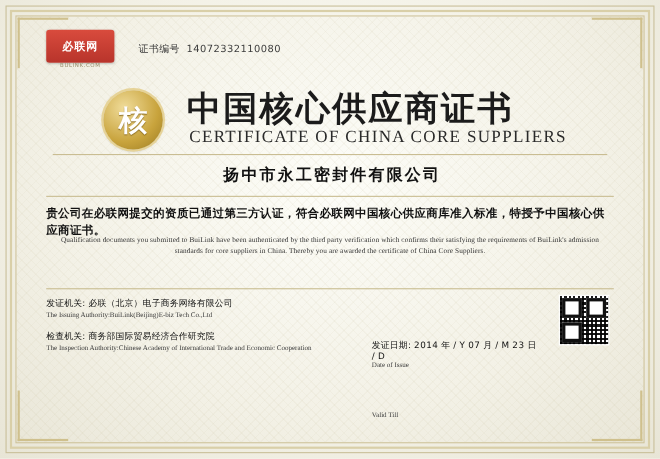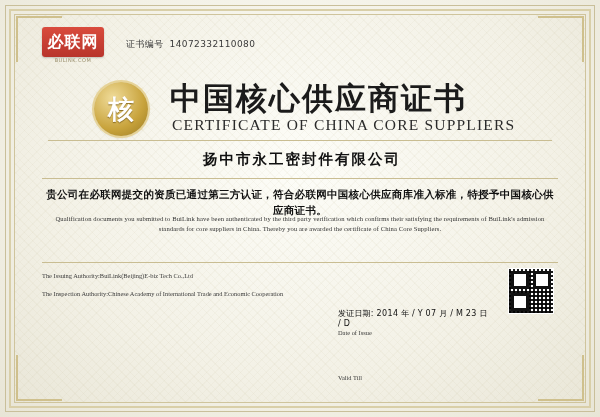--- a/index.html
+++ b/index.html
@@ -57,21 +57,21 @@
 
   
   .logo{
     position:absolute;left:42px;top:27px;
     width:62px;height:30px;
     background:linear-gradient(180deg,#d94b3d,#b8342b);
     border-radius:3px;
     color:#fff;
     display:flex;align-items:center;justify-content:center;
     font-family:"DejaVu Sans", sans-serif;
-    font-size:16px;font-weight:bold;letter-spacing:1px;
+    font-size:10px;font-weight:bold;letter-spacing:1px;
     box-shadow:0 1px 2px rgba(0,0,0,.2);
   }
   .logo-sub{
     position:absolute;left:42px;top:57px;width:62px;
     text-align:center;font-size:5px;color:#9a8f6d;
     font-family:"DejaVu Sans", sans-serif;letter-spacing:.5px;
   }
   
   .certno{
     position:absolute;left:126px;top:38px;
@@ -133,21 +133,21 @@
     letter-spacing:2px;
   }
   .rule2{
     position:absolute;left:42px;right:42px;top:178px;
     height:1px;background:#c9bd92;
   }
 
   
   .body-cn{
     position:absolute;left:42px;right:42px;top:186px;
-    text-align:center;
+    text-align:left;
     font-family:"DejaVu Sans", sans-serif;
     font-size:10.5px;font-weight:bold;color:#111;
     letter-spacing:.3px;
     line-height:16px;
   }
   .body-en{
     position:absolute;left:52px;right:52px;top:214px;
     text-align:center;
     font-family:"Liberation Serif", serif;
     font-size:6.6px;color:#333;
@@ -256,23 +256,31 @@
 
   <div class="rule2"></div>
 
   <div class="body-cn">贵公司在必联网提交的资质已通过第三方认证，符合必联网中国核心供应商库准入标准，特授予中国核心供应商证书。</div>
   <div class="body-en">Qualification documents you submitted to BuiLink have been authenticated by the third party verification which confirms their satisfying the requirements of BuiLink's admission standards for core suppliers in China. Thereby you are awarded the certificate of China Core Suppliers.</div>
 
   <div class="rule3"></div>
 
   <div class="info">
     <div class="row">
+      <div class="cn">
+        <span>发证机关:</span>
+        <span>必联（北京）电子商务网络有限公司</span>
+      </div>
       <div class="en">The Issuing Authority:BuiLink(Beijing)E-biz Tech Co.,Ltd</div>
     </div>
     <div class="row">
+      <div class="cn">
+        <span>检查机关:</span>
+        <span>商务部国际贸易经济合作研究院</span>
+      </div>
       <div class="en">The Inspection Authority:Chinese Academy of International Trade and Economic Cooperation</div>
     </div>
   </div>
 
   <div class="dates">
     <div class="row">
       <div class="cn">
         <span>发证日期:</span>
         <span class="val">2014</span>
         <span>年 / Y</span>

